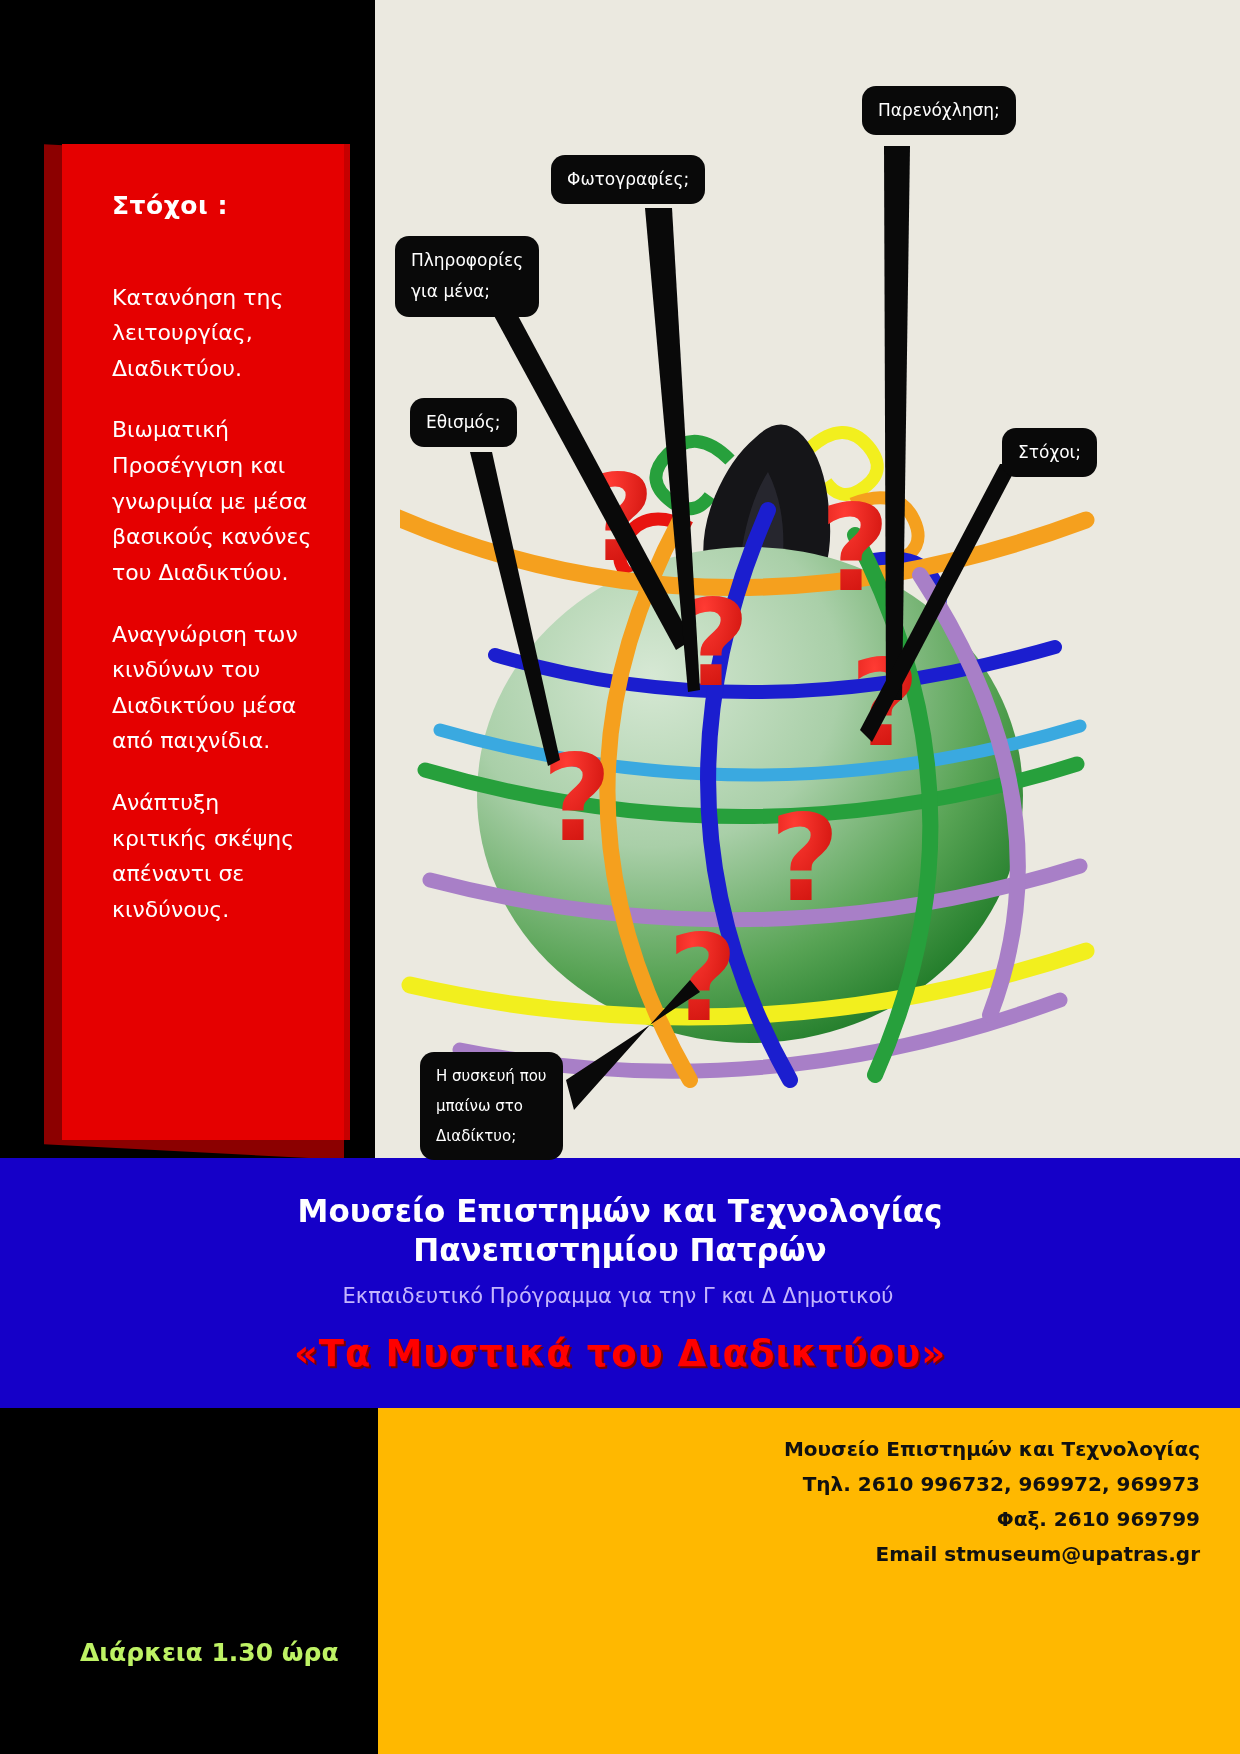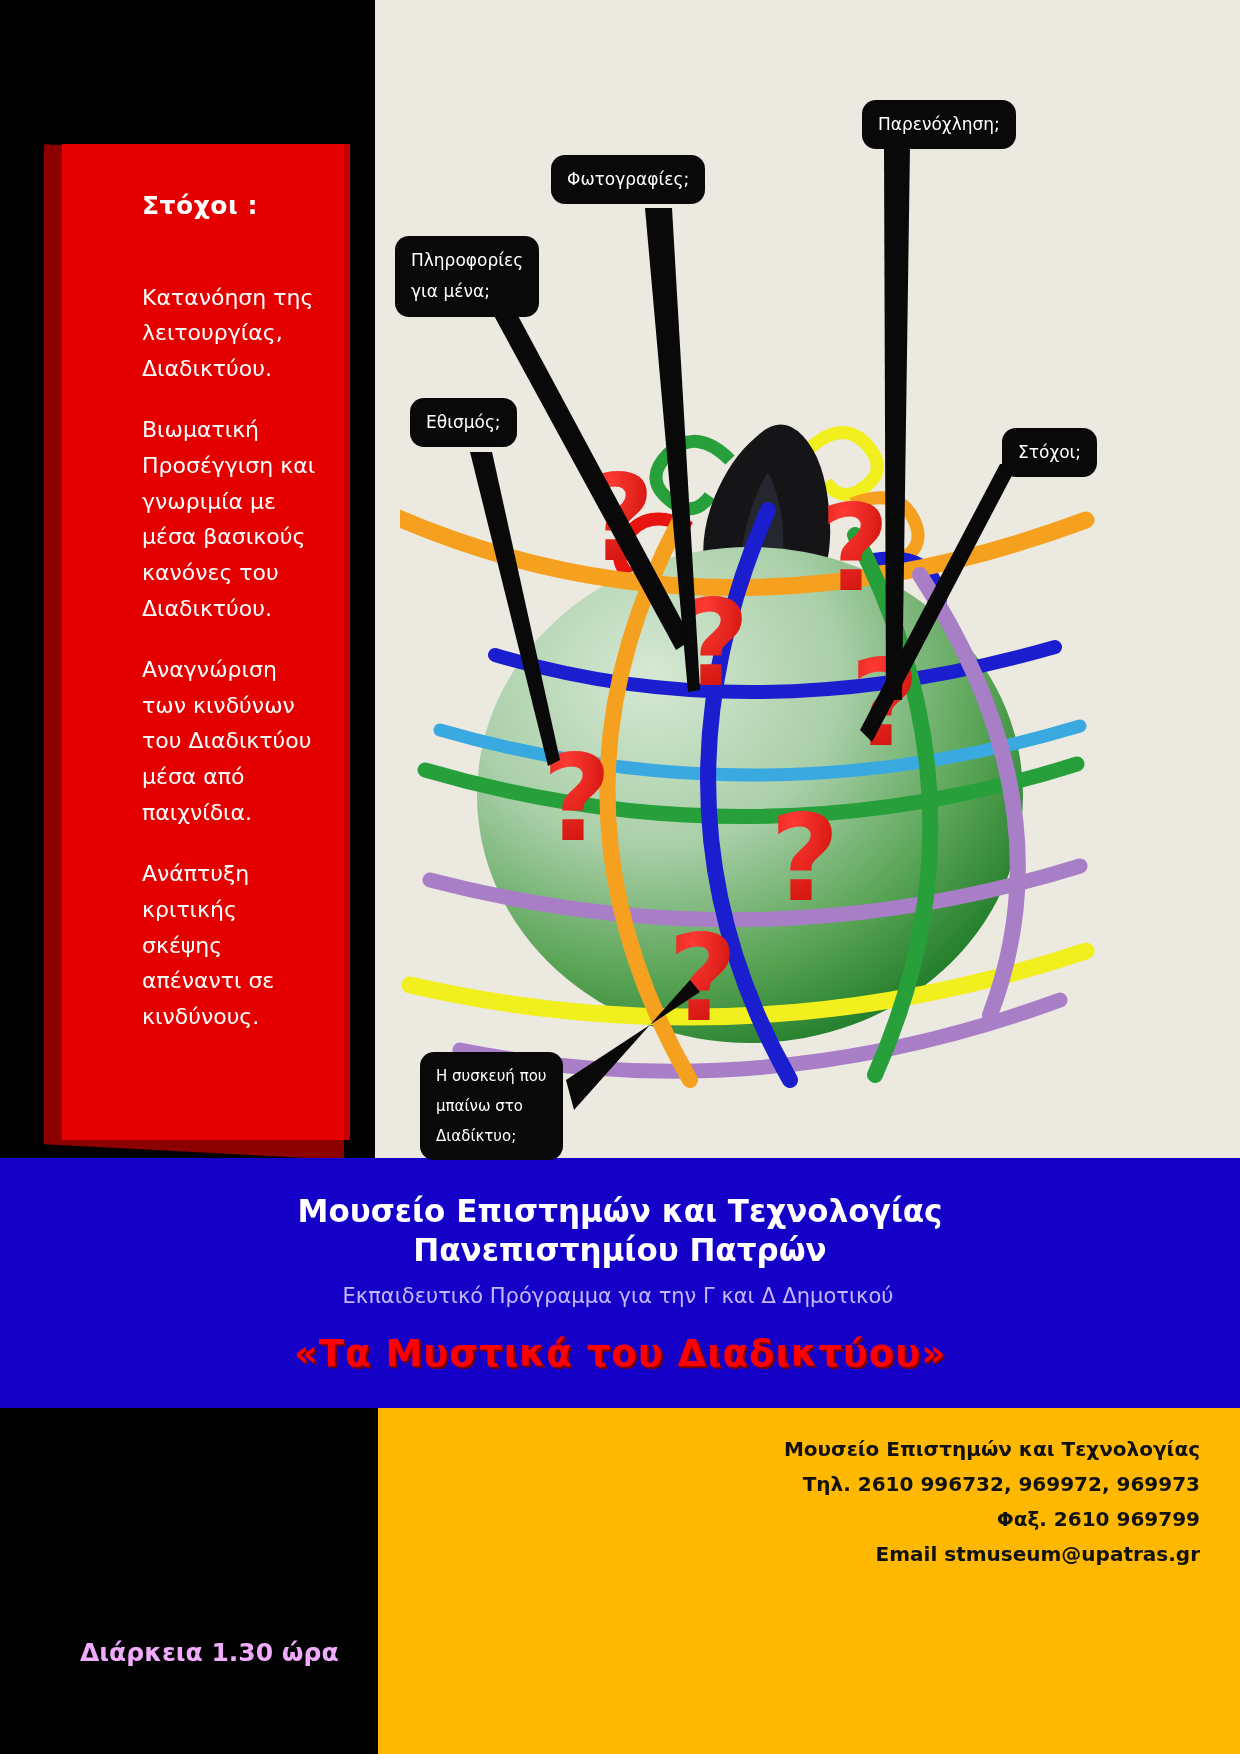--- a/index.html
+++ b/index.html
@@ -12,21 +12,21 @@
   
   .cream-panel{position:absolute;left:375px;top:0;width:865px;height:1158px;
                background:#ebe9e0;}
 
   
   .goals-shadow{position:absolute;left:44px;top:152px;width:300px;height:1000px;
                 background:#8c0000;transform:skewY(3deg);}
   .goals-box{position:absolute;left:62px;top:144px;width:288px;height:996px;
              background:#e50000;
              box-shadow: -6px 0 0 rgba(160,0,0,.45) inset;}
-  .goals-box .inner{padding:48px 30px 0 50px;margin-left:30px;}
+  .goals-box .inner{padding:48px 30px 0 50px;}
   .goals-title{color:#fff;font-size:25px;font-weight:bold;letter-spacing:.5px;
                margin:0 0 60px 0;line-height:1.1;}
   .goal-p{color:#ffffff;font-size:22px;line-height:1.62;margin:0 0 26px 0;}
 
   
   .globe-wrap{position:absolute;left:400px;top:400px;width:700px;height:700px;}
 
   
   .bubble{position:absolute;background:#090909;border-radius:14px;color:#ffffff;
           font-family:"DejaVu Sans",sans-serif;font-size:17px;line-height:1.85;
@@ -44,21 +44,21 @@
             margin:24px 0 0 0;letter-spacing:1px;
             text-shadow:2px 2px 0 #7a0000;}
 
   
   .bottom-strip{position:absolute;left:0;top:1408px;width:1240px;height:346px;
                 background:#000;}
   .orange-box{position:absolute;left:378px;top:1408px;width:862px;height:346px;
               background:#ffb800;}
   .contact{position:absolute;right:40px;top:1432px;text-align:right;}
   .contact div{font-size:20px;font-weight:bold;color:#111;line-height:1.75;}
-  .duration{position:absolute;left:80px;top:1638px;color:#f0abfc;font-size:25px;
+  .duration{position:absolute;left:80px;top:1638px;color:#bef264;font-size:25px;
             font-weight:bold;}
   .small-black{position:absolute;left:0;top:1408px;width:378px;height:346px;background:#000;}
 </style>
 </head>
 <body>
 
 <div id="poster">
 
   <div class="cream-panel"></div>
 
@@ -127,21 +127,21 @@
     <polygon points="645,208 672,208 700,690 688,692" fill="#090909"></polygon>
     <polygon points="884,146 910,146 902,700 886,700" fill="#090909"></polygon>
     <polygon points="1000,464 1018,464 872,742 860,730" fill="#090909"></polygon>
     <polygon points="566,1080 574,1110 690,980 700,992" fill="#090909"></polygon>
   </svg>
 
   <div class="bubble" style="left:410px;top:398px;">Εθισμός;</div>
   <div class="bubble" style="left:395px;top:236px;">Πληροφορίες
 για μένα;</div>
   <div class="bubble" style="left:551px;top:155px;">Φωτογραφίες;</div>
-  <div class="bubble" style="left:862px;top:100px;">Παρενόχληση;</div>
+  <div class="bubble" style="left:862px;top:86px;">Παρενόχληση;</div>
   <div class="bubble" style="left:1002px;top:428px;">Στόχοι;</div>
   <div class="bubble" style="left:420px;top:1052px;font-size:15px;line-height:2.0;">Η συσκευή που
 μπαίνω  στο
 Διαδίκτυο;</div>
 
   <div class="goals-shadow"></div>
   <div class="goals-box">
     <div class="inner">
       <div class="goals-title">Στόχοι :</div>
       <p class="goal-p">Κατανόηση της λειτουργίας, Διαδικτύου.</p>

